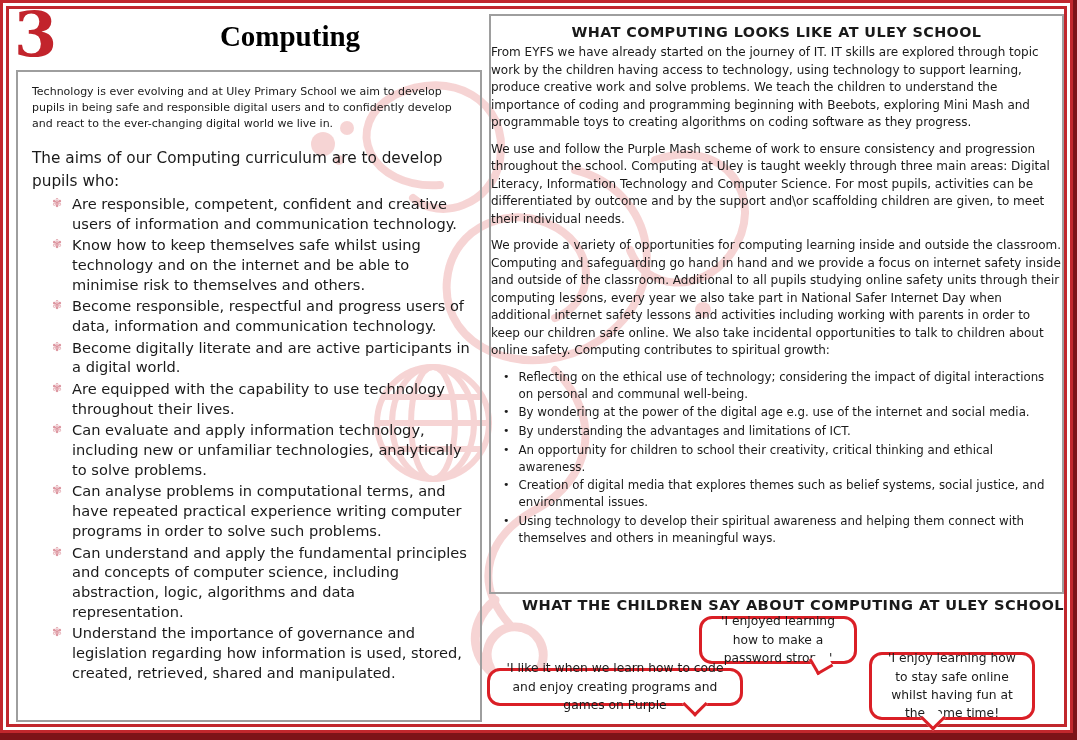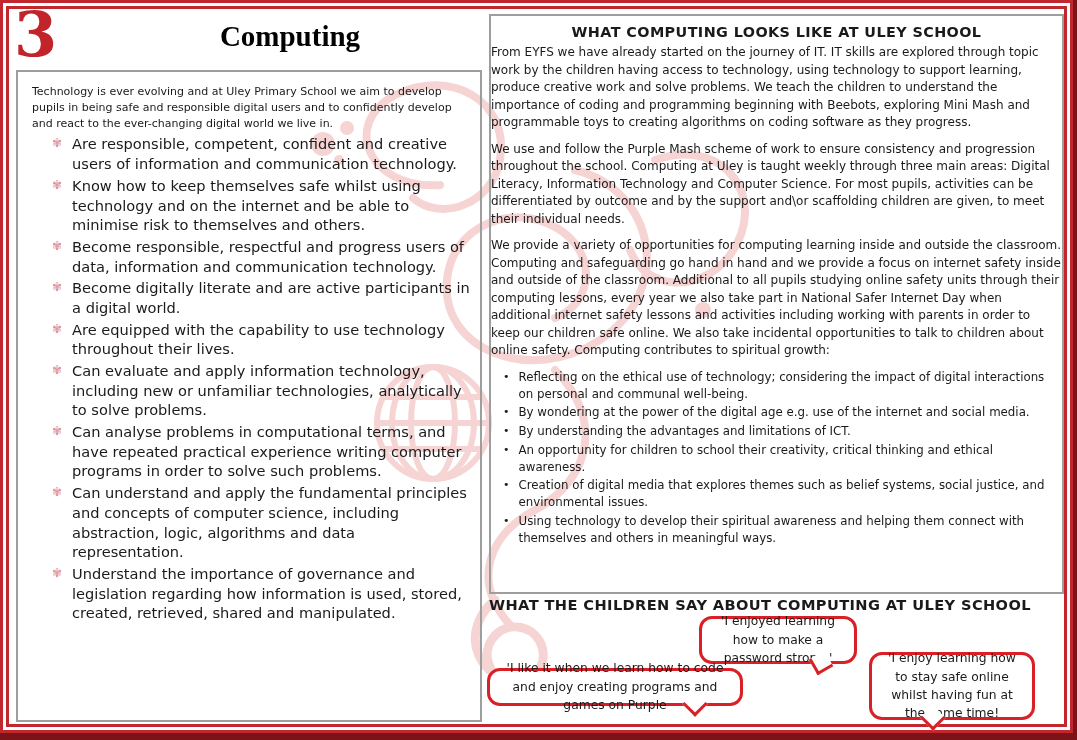--- a/index.html
+++ b/index.html
@@ -41,21 +41,21 @@
     border:2px solid #9e9e9e;box-sizing:border-box;padding:6px 0 0;overflow:hidden;
   }
   .right-box h2{margin:2px 0 4px;text-align:center;font-size:14.4px;font-weight:bold;letter-spacing:.4px;}
   .right-box p{margin:0 0 9px;font-size:12px;line-height:1.46;}
   .dots{list-style:none;margin:0;padding:0 0 0 12px;}
   .dots li{display:flex;gap:9px;align-items:flex-start;font-size:11.8px;line-height:1.42;margin:0 0 2px;}
   .dots .d{flex:0 0 auto;font-size:11px;line-height:1.5;}
 
   .children-heading{
     position:absolute;left:489px;top:596px;width:575px;margin:0;z-index:3;
-    text-align:left;font-size:14.6px;font-weight:bold;letter-spacing:.4px;background:rgba(255,255,255,.0);
+    text-align:right;font-size:14.6px;font-weight:bold;letter-spacing:.4px;background:rgba(255,255,255,.0);
   }
 
   .bubble{
     position:absolute;z-index:6;background:#fff;border:3px solid #da1f26;border-radius:13px;
     display:flex;align-items:center;justify-content:center;text-align:center;
     font-size:12.3px;line-height:1.5;padding:3px 9px;box-sizing:border-box;
   }
   .bubble p{margin:0;}
   .tail{
     position:absolute;width:15px;height:15px;background:#fff;
@@ -98,20 +98,21 @@
   <div class="frame-outer"></div>
   <div class="frame-inner"></div>
   <div class="bottom-band"></div>
   <div class="right-band"></div>
 
   <div class="page-number">3</div>
   <h1 class="title">Computing</h1>
 
   <section class="left-box">
     <p class="intro">Technology is ever evolving and at Uley Primary School we aim to develop pupils in being safe and responsible digital users and to confidently develop and react to the ever-changing digital world we live in.</p>
+    <p class="lead">The aims of our Computing curriculum are to develop pupils who:</p>
     <ul class="aims">
       <li>
           <span class="fl">✾</span>
           <span>Are responsible, competent, confident and creative users of information and communication technology.</span>
         </li>
       <li>
           <span class="fl">✾</span>
           <span>Know how to keep themselves safe whilst using technology and on the internet and be able to minimise risk to themselves and others.</span>
         </li>
       <li>

